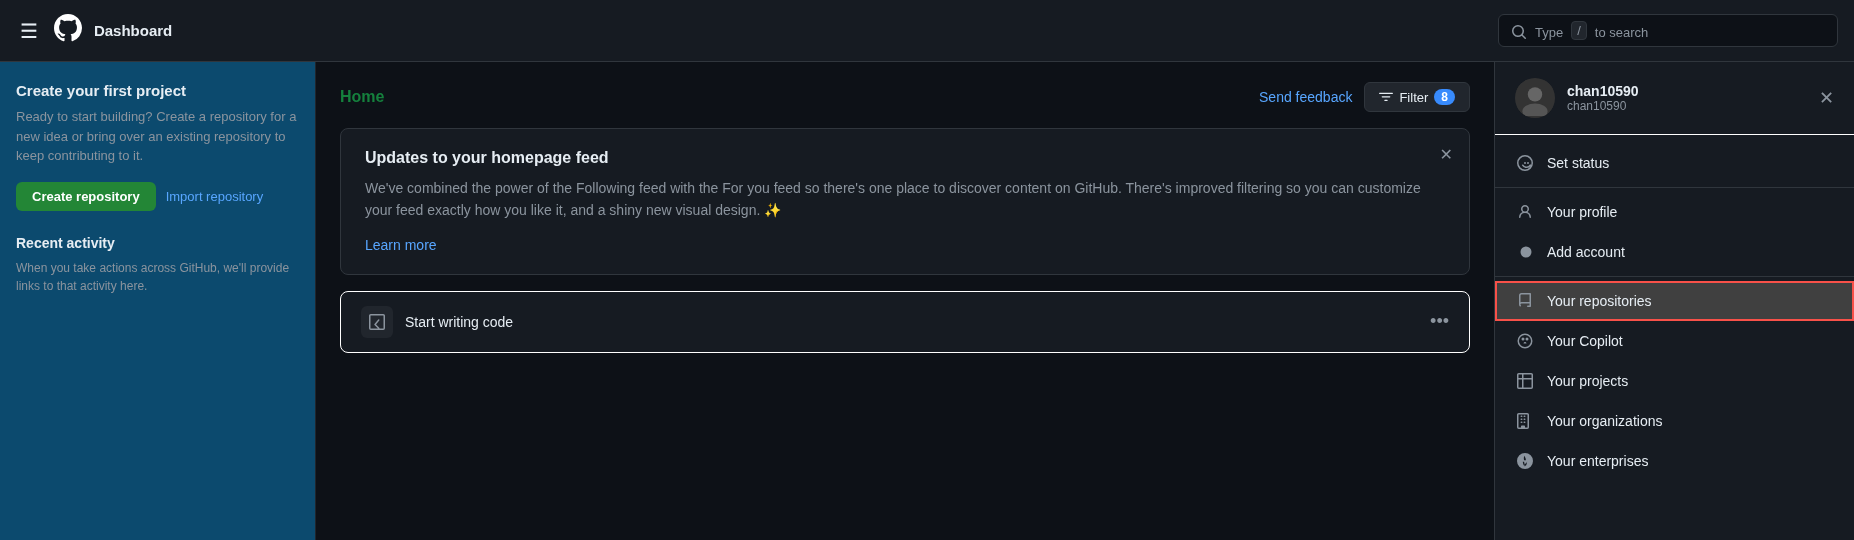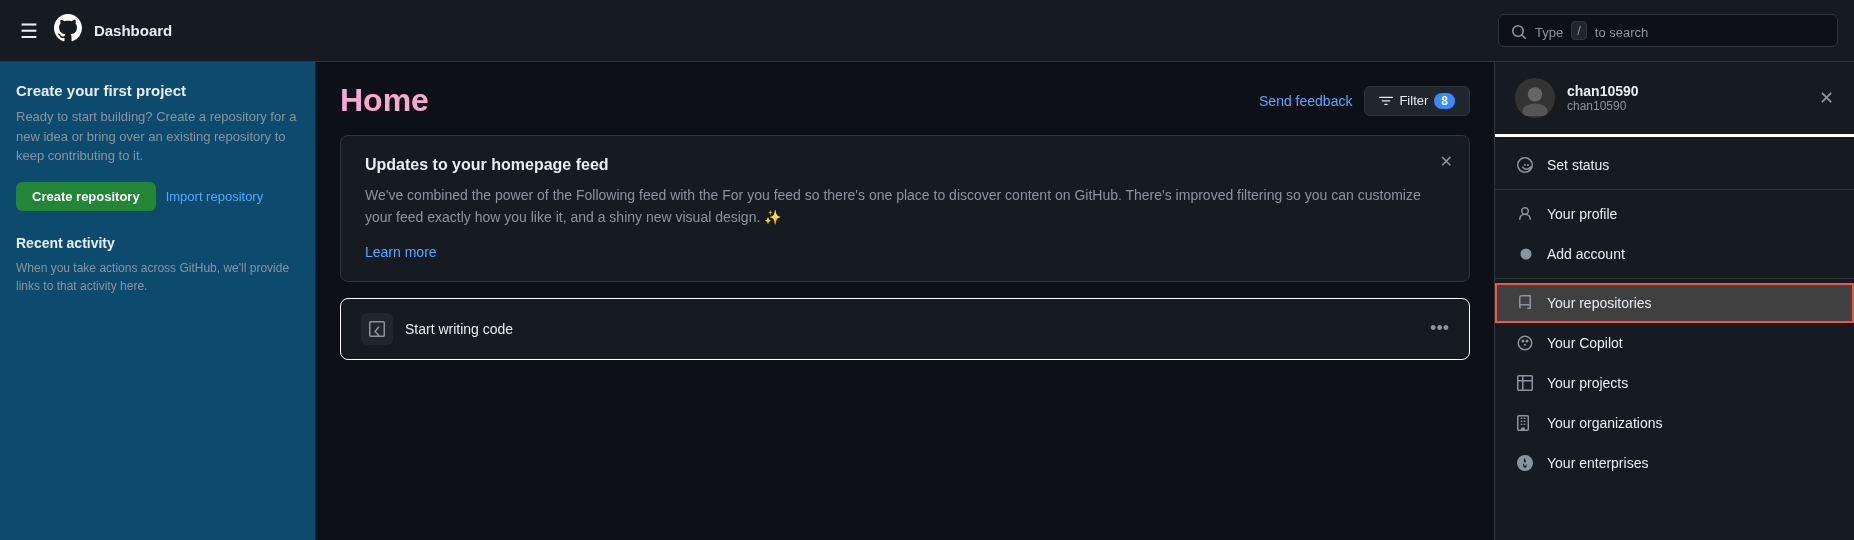--- a/index.html
+++ b/index.html
@@ -135,23 +135,23 @@
       padding: 20px 24px;
       overflow-y: auto;
     }
     .home-header {
       display: flex;
       align-items: center;
       margin-bottom: 16px;
       gap: 12px;
     }
     .home-title {
-      font-size: 32px;
-      font-weight: 600;
-      color: #f9a8d4;
+      font-size: 16px;
+      font-weight: 600;
+      color: #15803d;
       flex: 1;
     }
     .send-feedback-link {
       color: #58a6ff;
       font-size: 14px;
       cursor: pointer;
       text-decoration: none;
     }
     .filter-btn {
       background: #21262d;
@@ -246,21 +246,21 @@
     .right-menu {
       width: 360px;
       background: #161b22;
       border-left: 1px solid #30363d;
       flex-shrink: 0;
       display: flex;
       flex-direction: column;
     }
     .menu-header {
       padding: 16px 20px;
-      border-bottom: 3px solid #ffffff;
+      border-bottom: 1px solid #ffffff;
       display: flex;
       align-items: center;
       gap: 12px;
     }
     .avatar {
       width: 40px;
       height: 40px;
       border-radius: 50%;
       background: #333;
       overflow: hidden;

